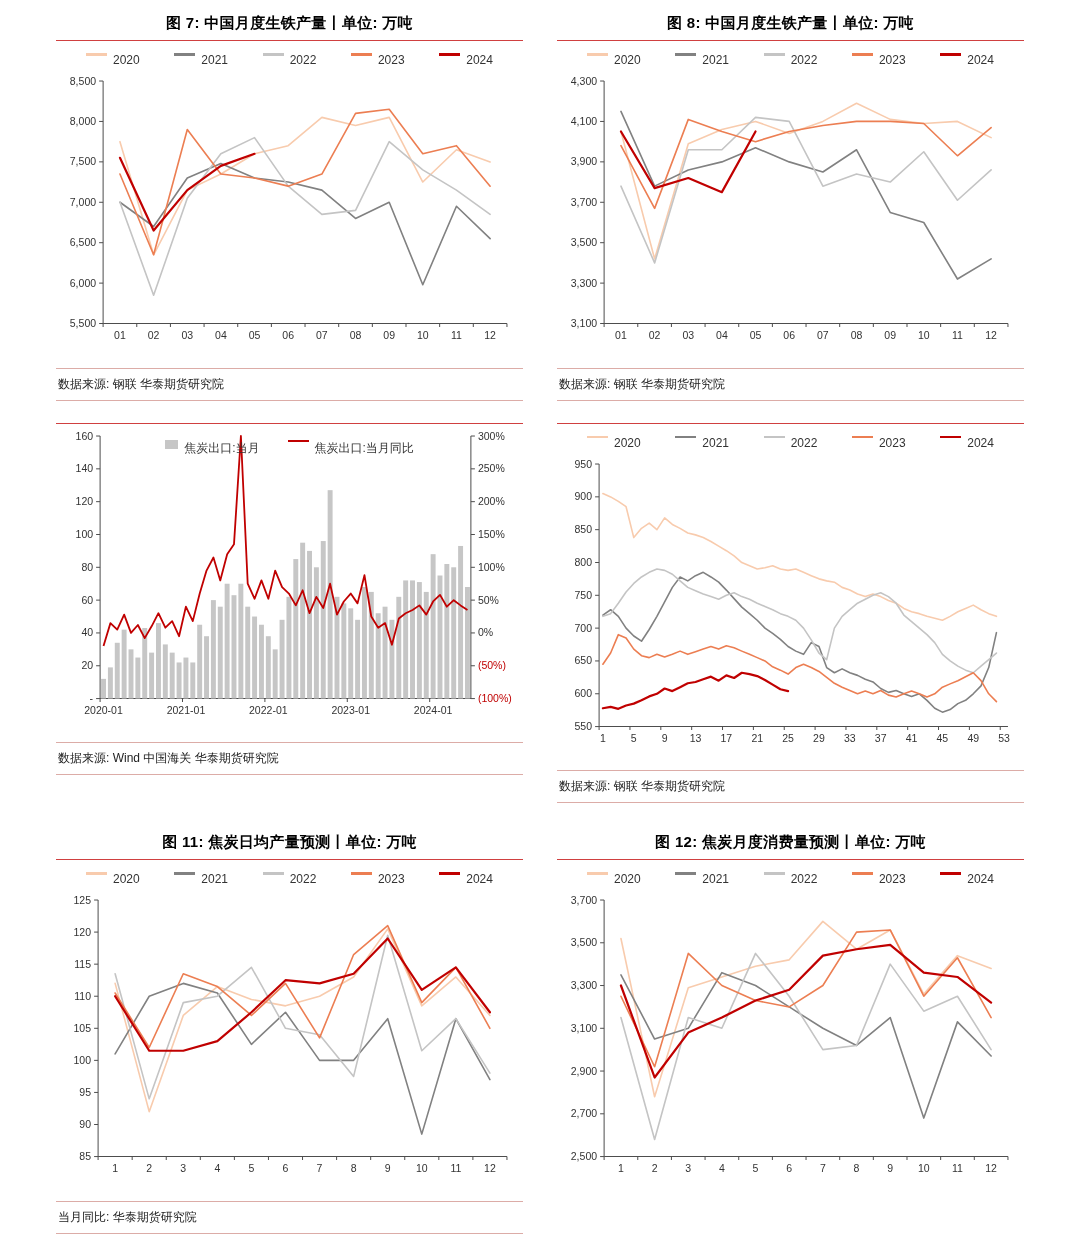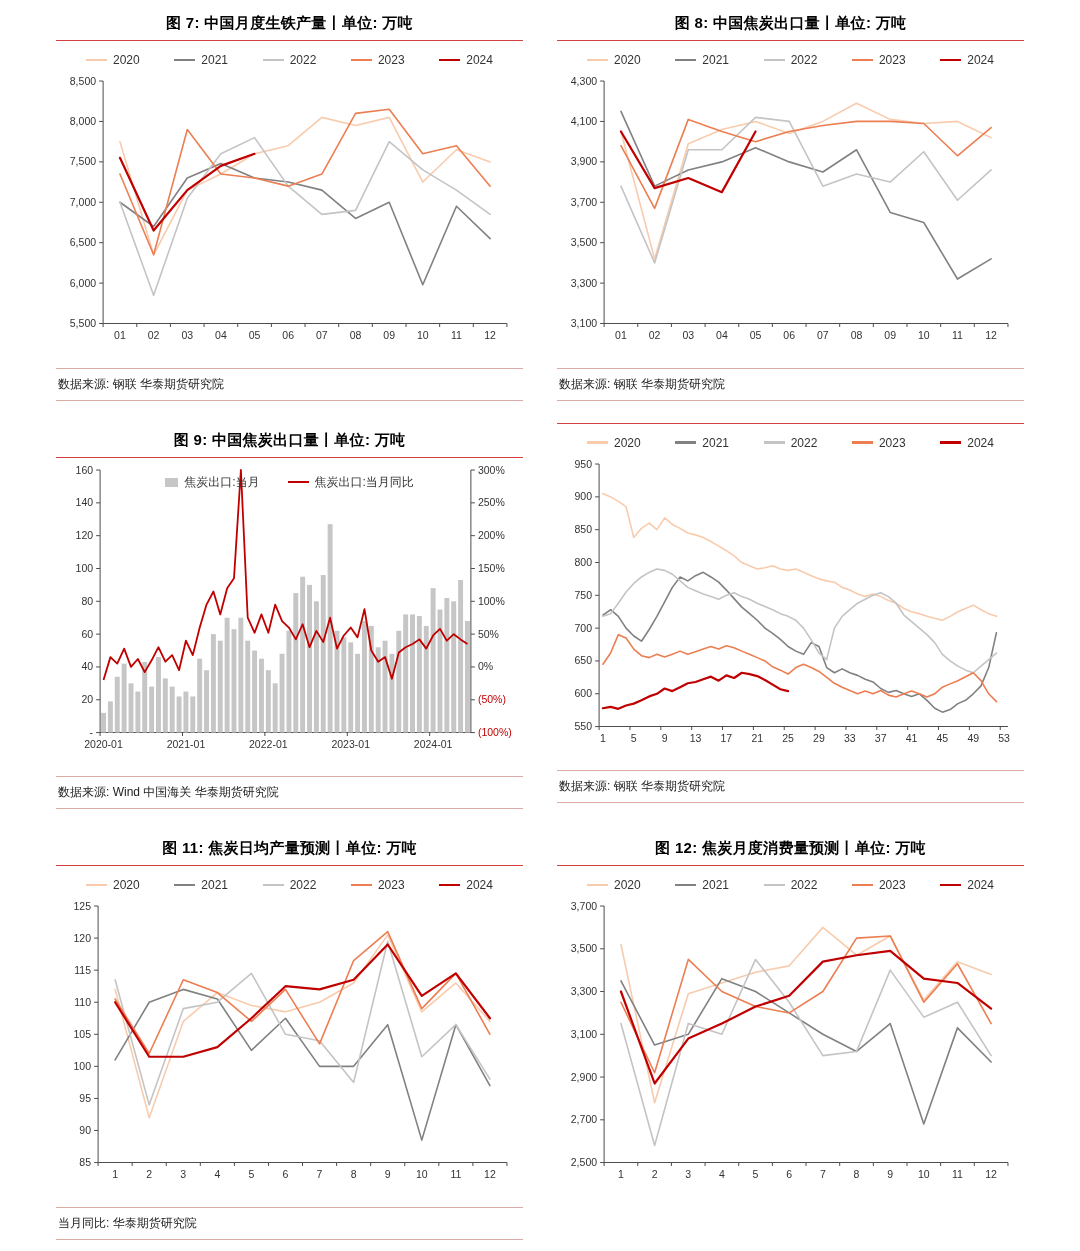--- a/index.html
+++ b/index.html
@@ -33,21 +33,21 @@
     align-items: center;
     padding: 10px 30px 4px 30px;
   }
   .legend.inset {
     position: absolute;
     top: 14px; left: 70px; right: 70px;
     justify-content: center;
     gap: 28px;
     padding: 0;
   }
-  .legend .li { display: inline-flex; align-items: center; gap: 6px; font-size: 12px; color: #333; }
+  .legend .li { display: inline-flex; gap: 6px; font-size: 12px; color: #333; }
   .legend .sw { width: 21px; height: 2.5px; display: inline-block; }
   .legend .sw.bar { width: 13px; height: 9px; }
   svg.plot { display: block; width: 100%; height: auto; }
   .srcblock { margin-top: 20px; }
   .srule { border-top: 1px solid #DCACA7; }
   .source { font-size: 12px; color: #222; padding: 7px 2px 7px 2px; }
 </style>
 </head>
 <body>
 
@@ -129,21 +129,21 @@
         </svg>
     </div>
     <div class="srcblock">
       <div class="srule"></div>
       <div class="source">数据来源: 钢联  华泰期货研究院</div>
       <div class="srule"></div>
     </div>
   </section>
 
   <section class="panel">
-    <h3 class="fig-title">图 8: 中国焦炭出口量丨单位: 万吨</h3>
+    <h3 class="fig-title">图 8: 中国月度生铁产量丨单位: 万吨</h3>
     <div class="trule"></div>
     <div class="plotwrap">
       <div class="legend">
           <span class="li">
             <span class="sw" style="background: rgb(248, 203, 173);"></span>
             <span>2020</span>
           </span>
           <span class="li">
             <span class="sw" style="background: rgb(129, 129, 129);"></span>
             <span>2021</span>
@@ -211,21 +211,20 @@
         </svg>
     </div>
     <div class="srcblock">
       <div class="srule"></div>
       <div class="source">数据来源: 钢联  华泰期货研究院</div>
       <div class="srule"></div>
     </div>
   </section>
 
   <section class="panel">
-    <h3 class="fig-title">图 9: 中国焦炭出口量丨单位: 万吨</h3>
     <div class="trule"></div>
     <div class="plotwrap">
       <div class="legend inset">
           <span class="li">
             <span class="sw bar" style="background: rgb(198, 198, 198);"></span>
             <span>焦炭出口:当月</span>
           </span>
           <span class="li">
             <span class="sw" style="background: rgb(192, 0, 0);"></span>
             <span>焦炭出口:当月同比</span>

